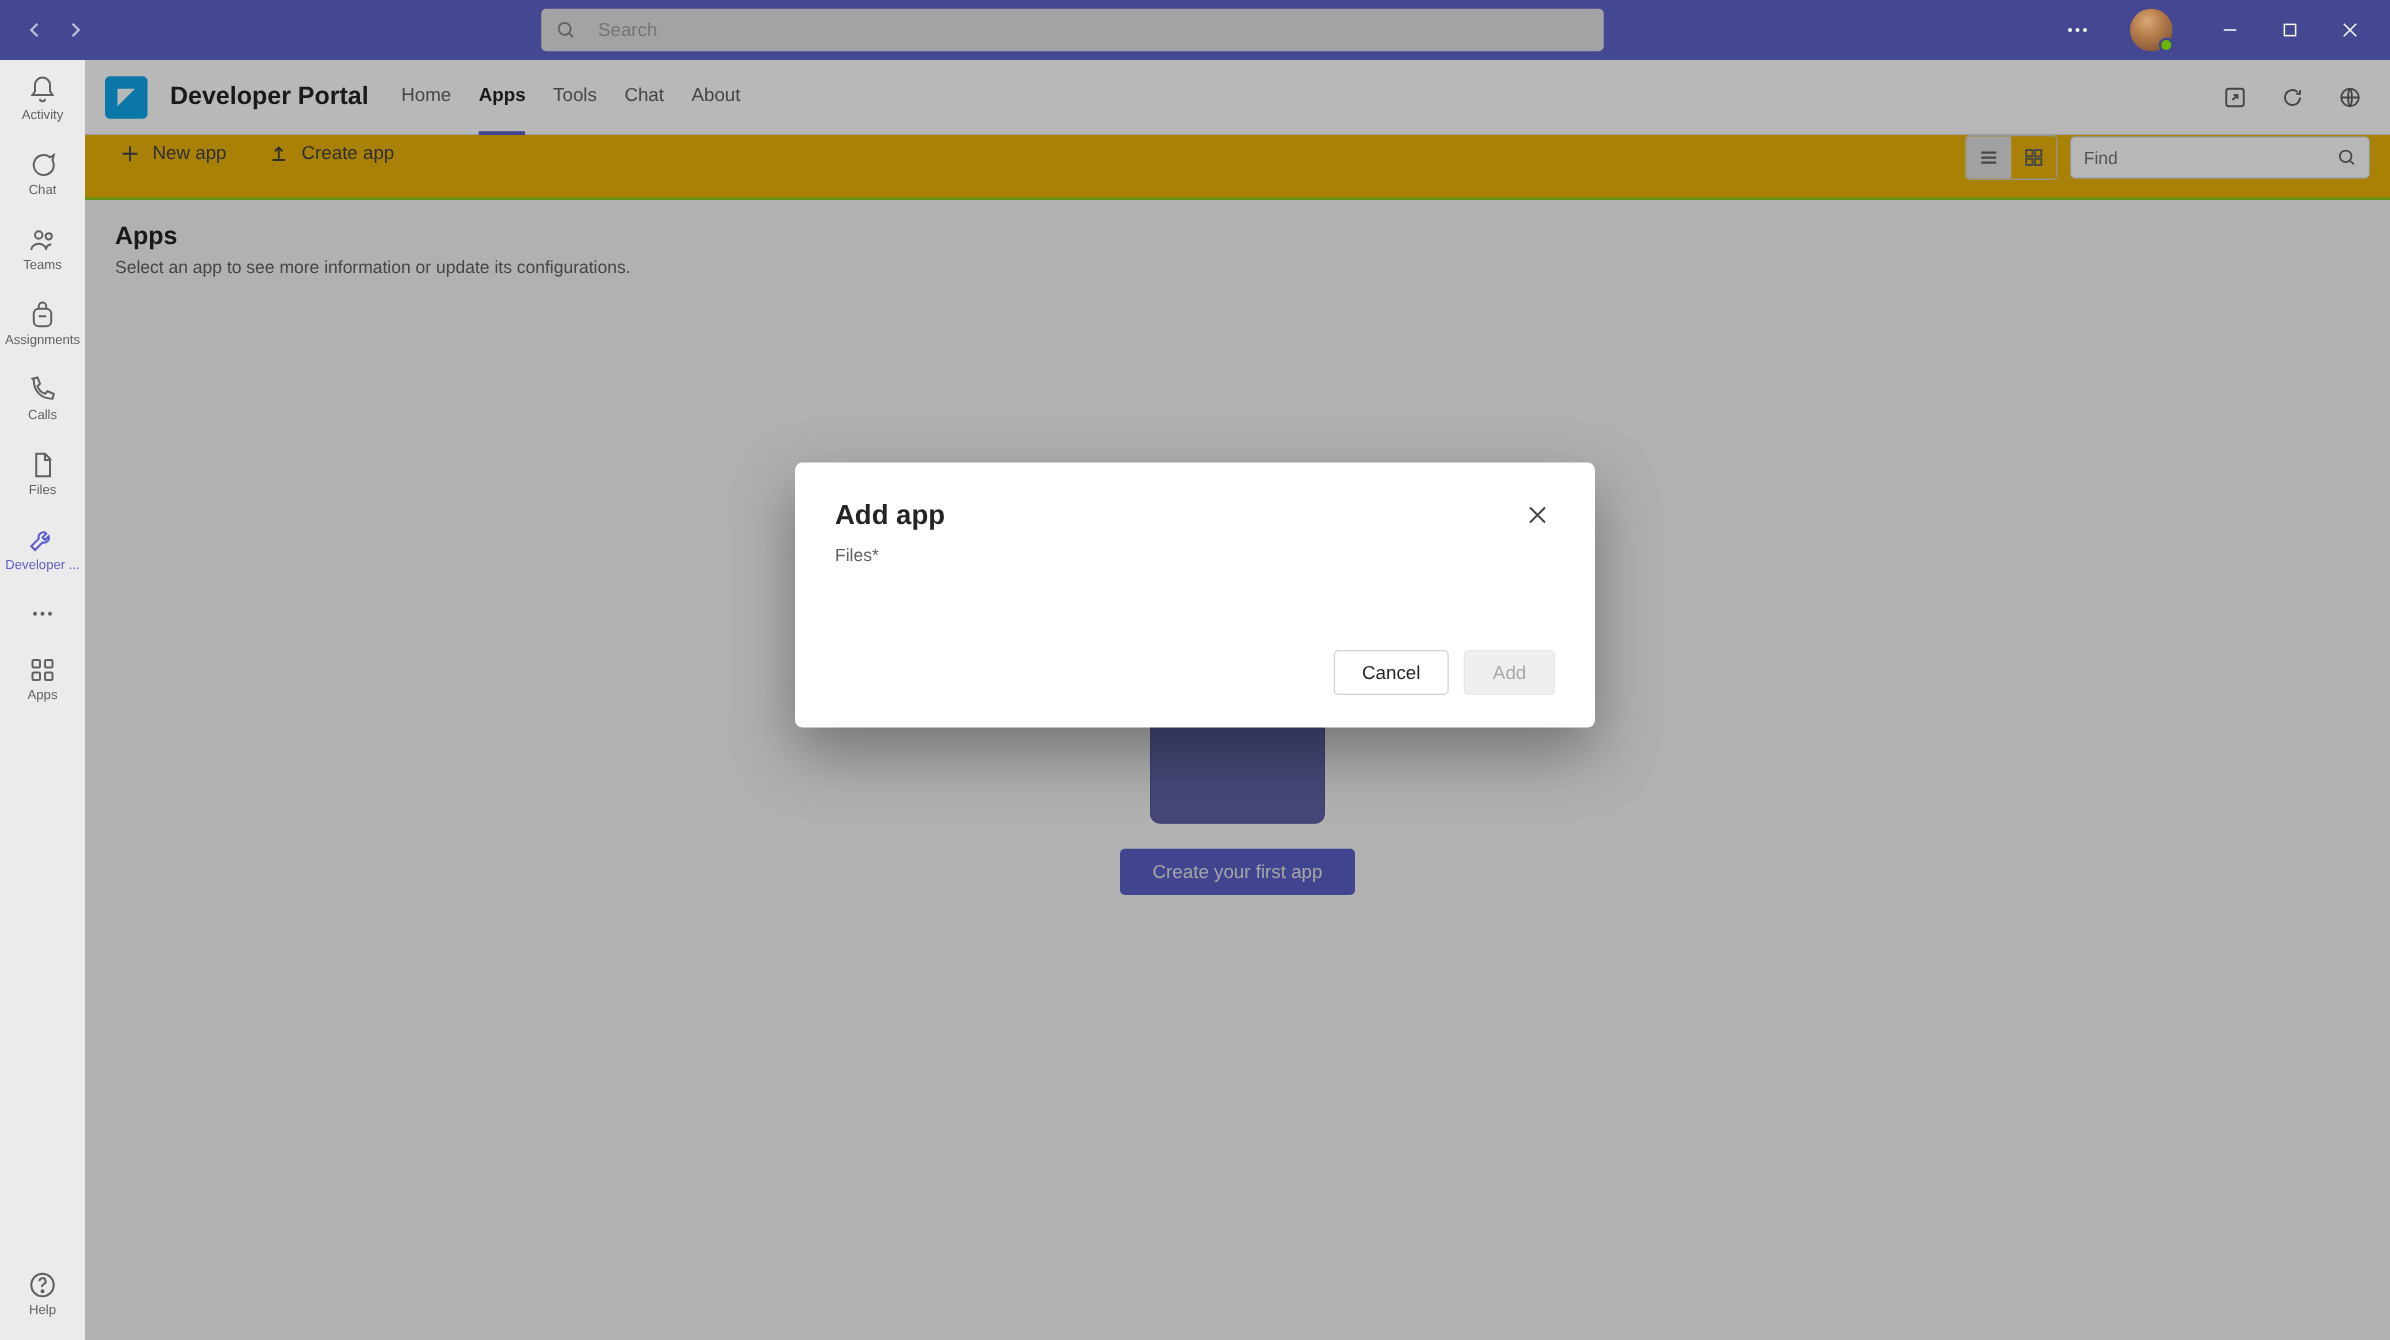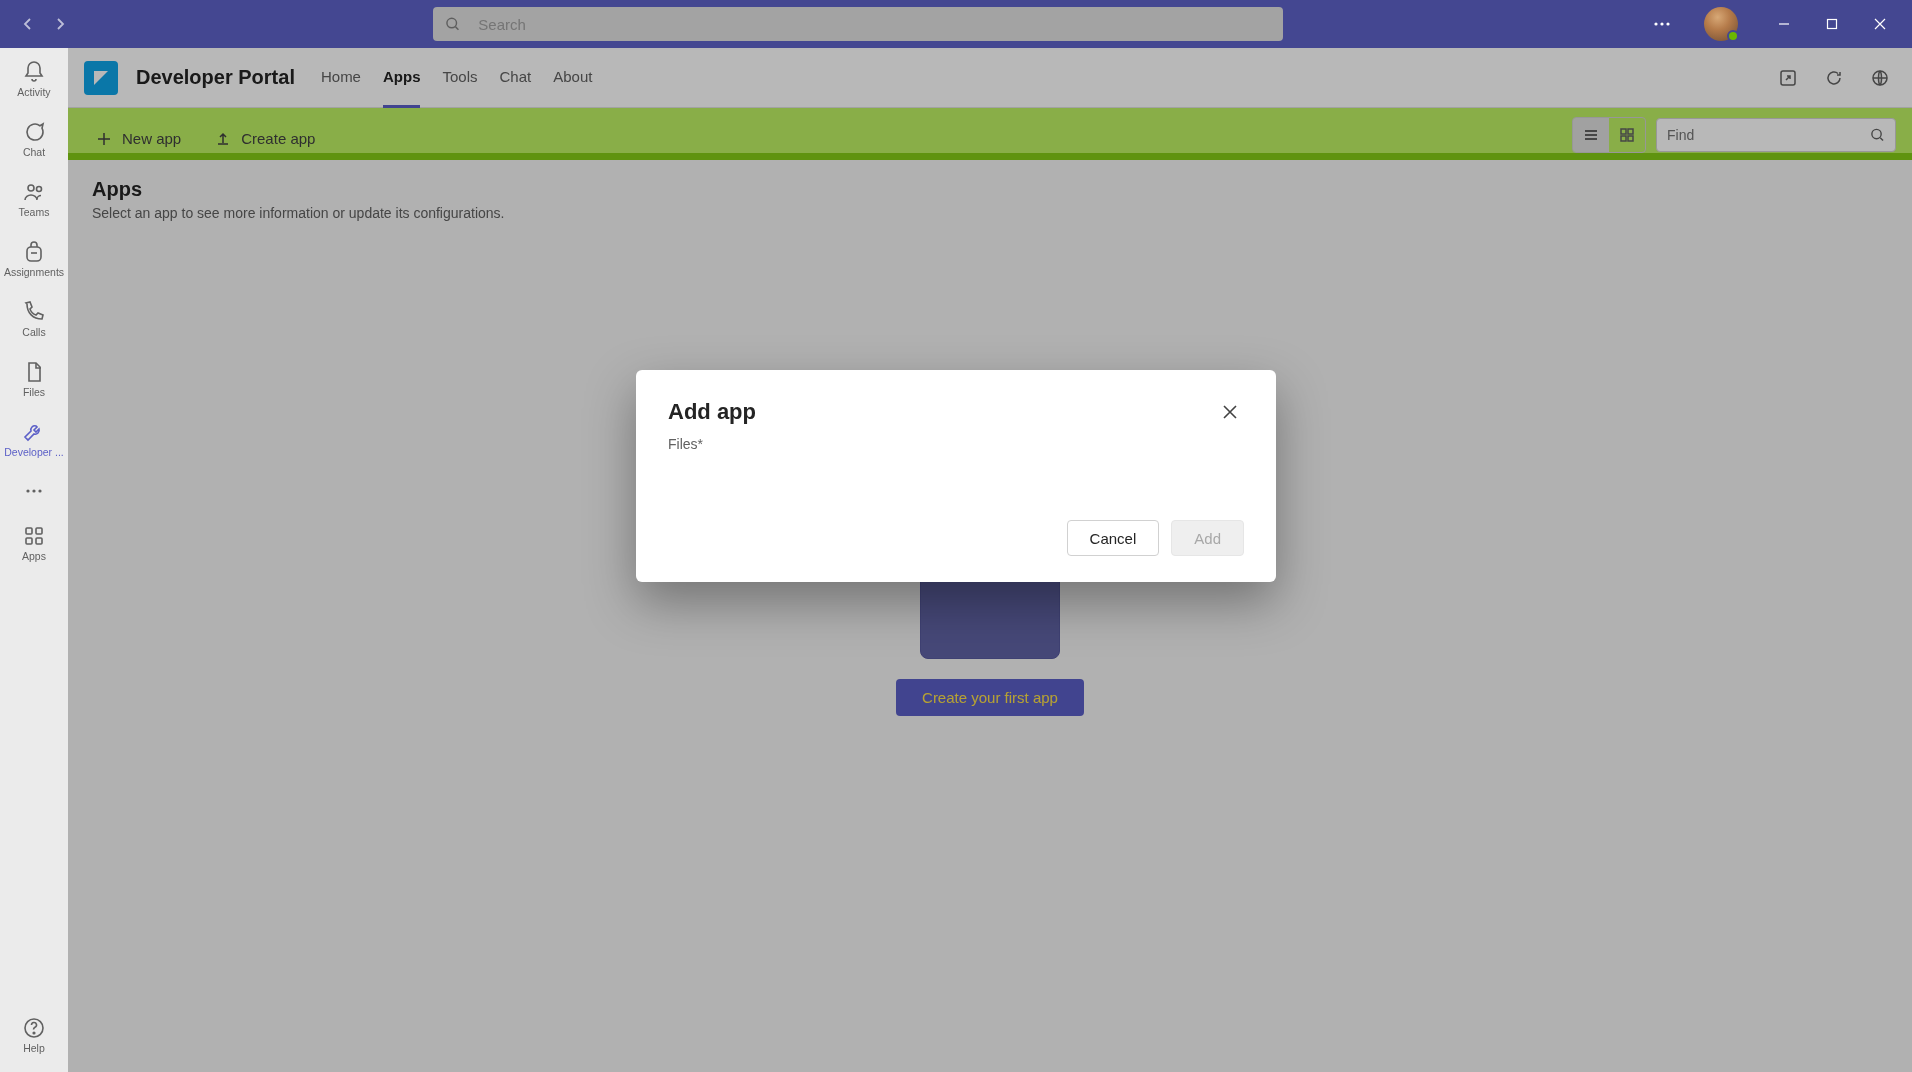--- a/index.html
+++ b/index.html
@@ -53,43 +53,43 @@
   .app-title { font-size: 20px; font-weight: 700; color: #242424; margin-right: 8px; }
   .tabs { display: flex; gap: 22px; }
   .tab { font-size: 15px; color: #616161; cursor: pointer; height: 60px; display:flex;
     align-items:center; border-bottom: 3px solid transparent; }
   .tab.active { color: #242424; font-weight: 600; border-bottom-color: #5b5fc7; }
   .header-right { margin-left: auto; display: flex; gap: 14px; }
   .header-icon { width: 32px; height: 32px; display:flex; align-items:center; justify-content:center;
     cursor:pointer; color:#616161; border-radius:4px;}
 
   
-  .toolbar { height: 52px; display:flex; align-items:flex-end; padding: 0 16px;
-    border-bottom: 7px solid #84cc16; background:#bef264; }
+  .toolbar { height: 52px; display:flex; align-items:flex-start; padding: 0 16px;
+    border-bottom: 2px solid #84cc16; background:#eab308; }
   .tool-btn { display:flex; align-items:center; gap:10px; padding: 6px 12px; cursor:pointer;
     color:#424242; font-size:15px; border-radius:4px; }
   .toolbar-right { margin-left:auto; display:flex; align-items:center; gap:10px; }
   .view-toggle { display:flex; border:1px solid #d1d1d1; border-radius:4px; overflow:hidden; }
   .view-btn { width:36px; height:34px; display:flex; align-items:center; justify-content:center;
     cursor:pointer; color:#616161; }
   .view-btn.active { background:#e0e0e0; }
   .find-box { width:240px; height:34px; border:1px solid #d1d1d1; border-radius:4px; background:#fff;
     display:flex; align-items:center; justify-content:space-between; padding:0 10px; color:#616161; }
   .find-box input { border:none; outline:none; font-size:14px; width:100%; }
 
   
   .main { padding: 18px 24px; flex:1; display:flex; flex-direction:column; }
   .page-title { font-size: 20px; font-weight: 700; color:#242424; }
   .page-sub { font-size: 14px; color:#616161; margin-top:4px; }
   .empty { flex:1; display:flex; flex-direction:column; align-items:center; justify-content:center; gap:20px; }
   .illustration { width:140px; height:100px; border-radius:8px; background:#6264a7;
     border:1px solid #585aa0; position:relative; }
   .illustration::before { content:""; position:absolute; top:-14px; left:50%; transform:translateX(-50%);
     width:50px; height:14px; border-radius:6px 6px 0 0; background:#7f81c1; }
-  .cta { background:#5b5fc7; color:#fde047; border:none; padding: 10px 26px; font-size:15px;
+  .cta { background:#5b5fc7; color:#e5e5e5; border:none; padding: 10px 26px; font-size:15px;
     border-radius:4px; cursor:pointer; }
 
   
   .scrim { position:absolute; inset:0; background:rgba(0,0,0,0.28); }
 
   
   .dialog-wrap { position:fixed; inset:0; display:flex; align-items:center; justify-content:center;
     pointer-events:none; }
   .dialog { width: 640px; background:#fff; border-radius:6px; box-shadow:0 20px 50px rgba(0,0,0,0.35);
     padding: 28px 32px 26px; pointer-events:auto; position:relative; top:-60px; }

